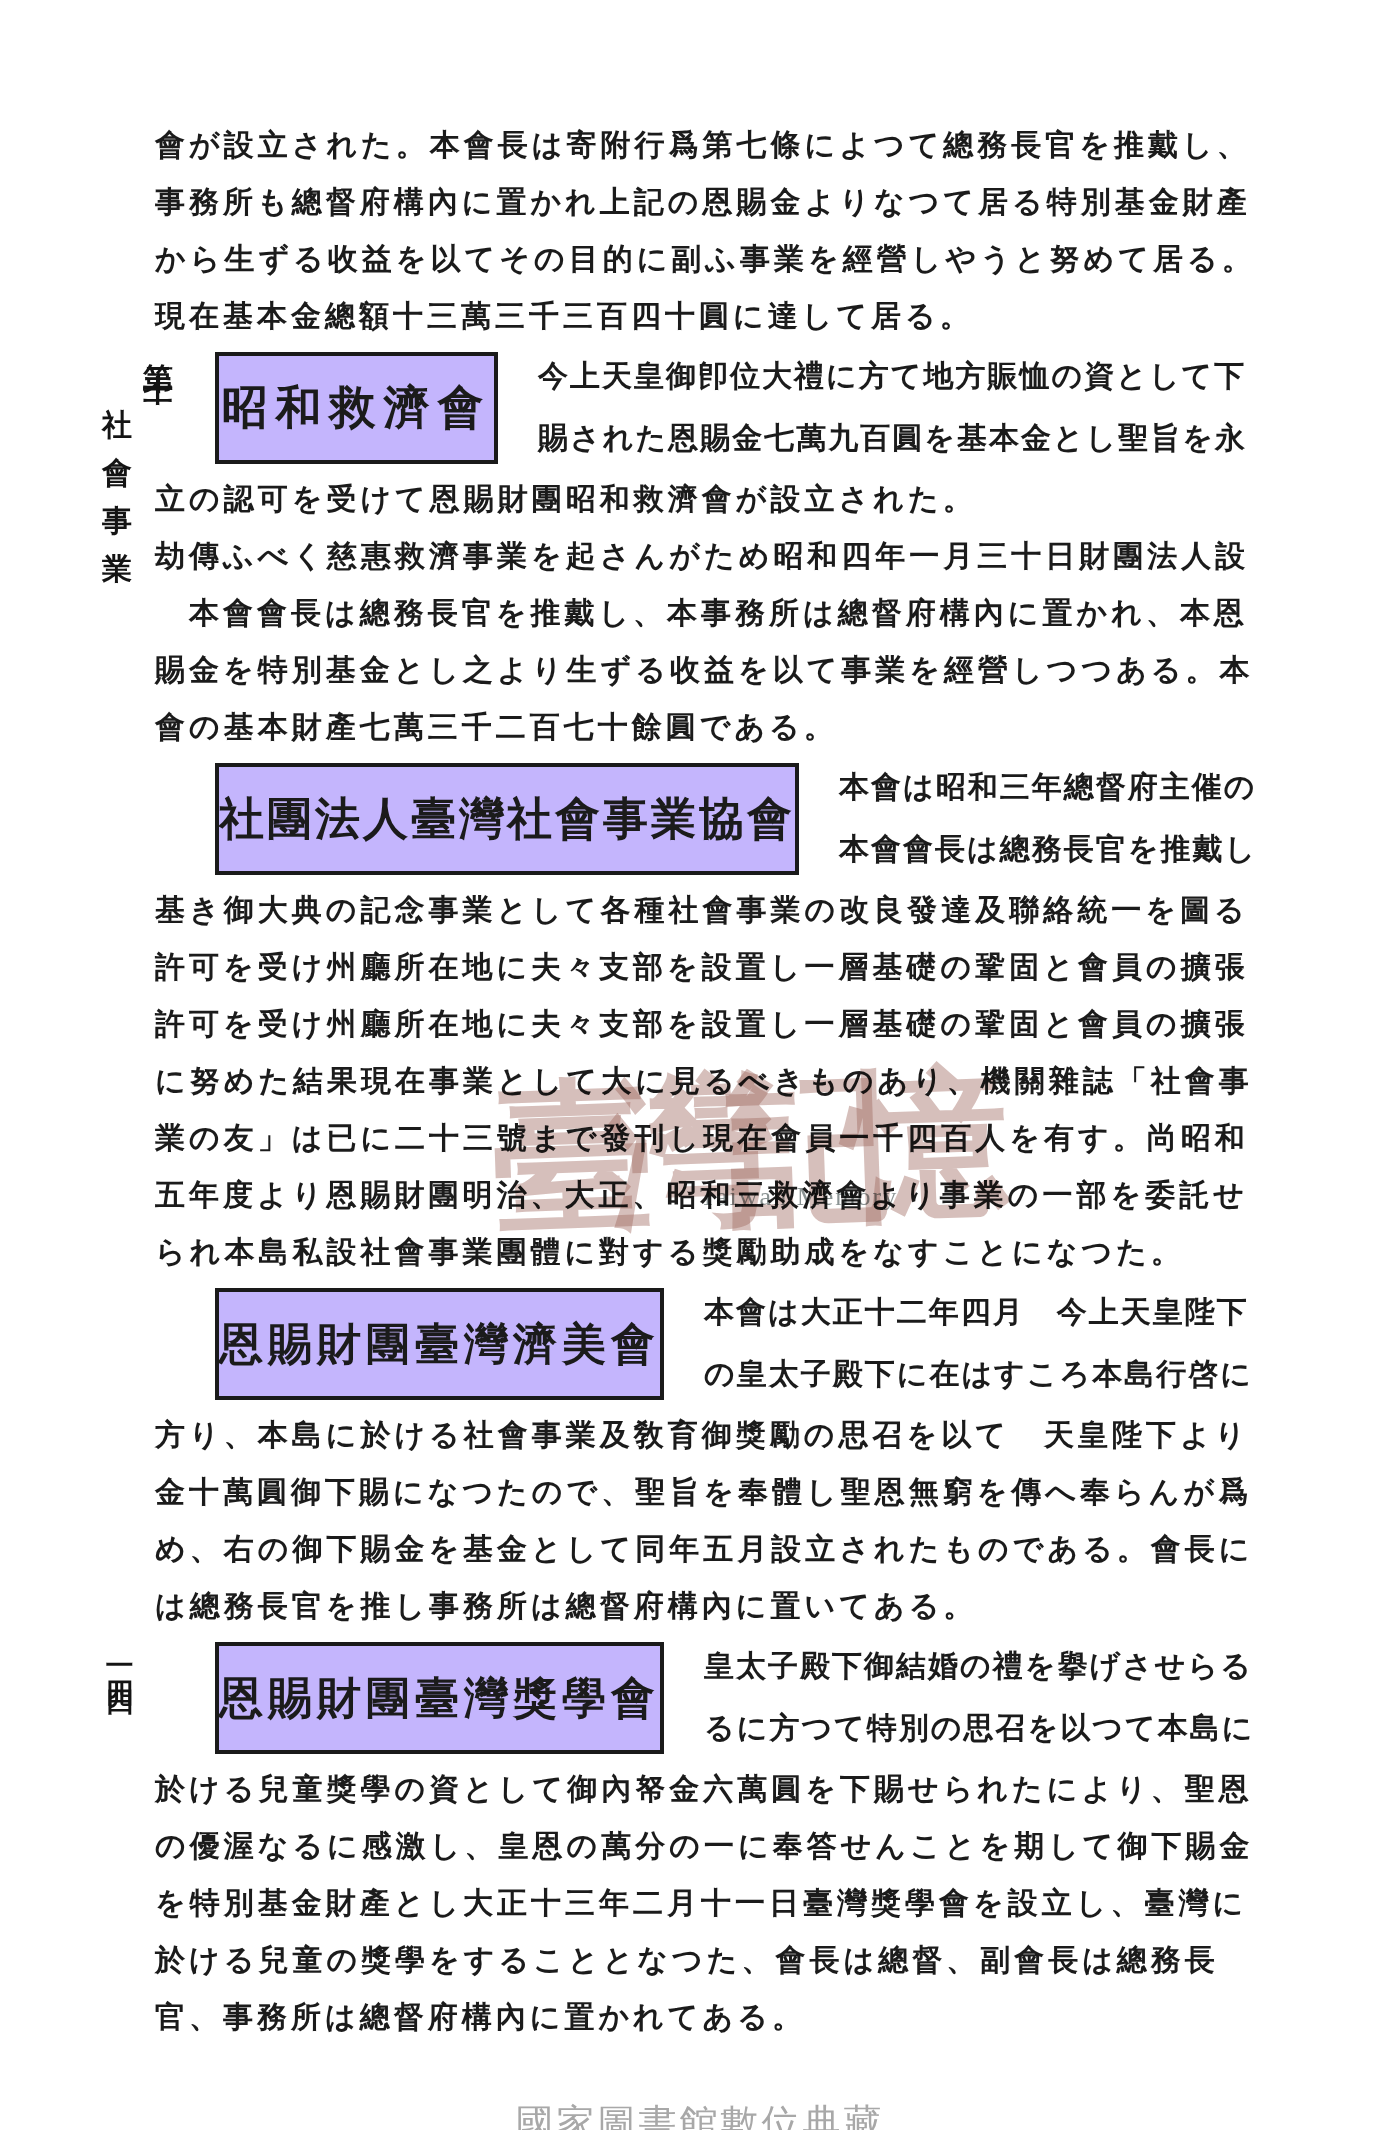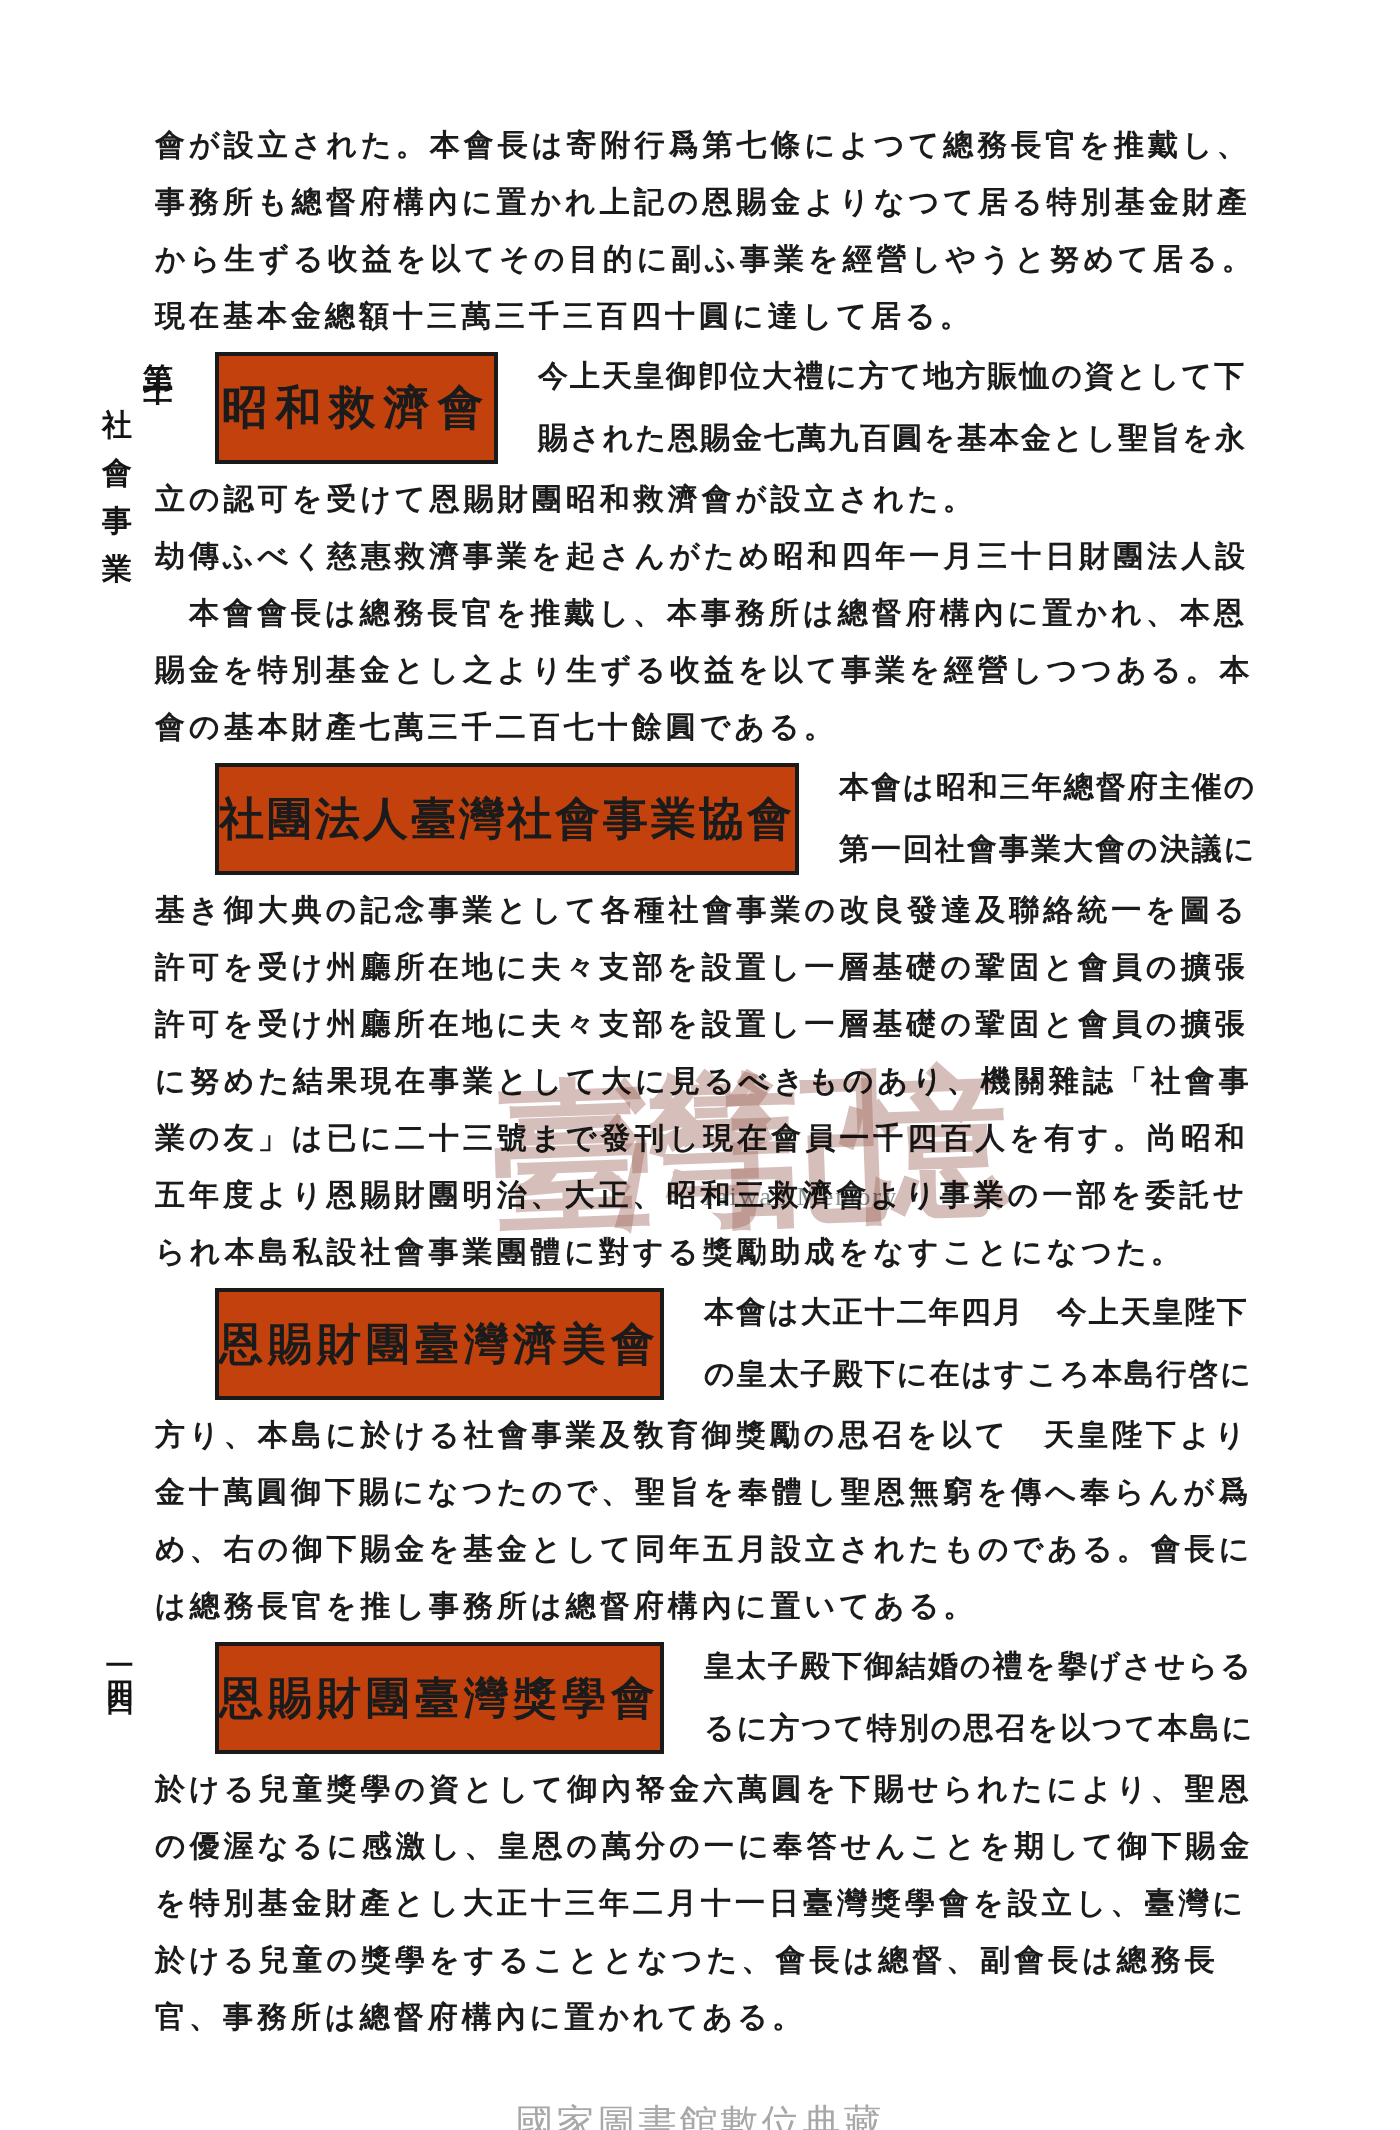--- a/index.html
+++ b/index.html
@@ -25,21 +25,21 @@
 
   
   .content {
     position:absolute; left:155px; top:116px; width:1092px;
     font-size:30px; font-weight:bold; letter-spacing:4px; color:#1b1b1b;
   }
   .bline { height:57px; line-height:57px; white-space:nowrap; }
 
   .section-head { display:flex; align-items:stretch; height:112px; margin:8px 0 6px 0; }
   .hbox {
-    border:4px solid #1a1a1a; box-sizing:border-box; background:#c2410c;
+    border:4px solid #1a1a1a; box-sizing:border-box; background:#c4b5fd;
     display:flex; align-items:center; justify-content:center; margin-left:60px;
   }
   .hbox .hlabel { font-weight:bold; white-space:nowrap; }
   .hbox.w1 { width:292px; } .hbox.w1 .hlabel { font-size:46px; letter-spacing:8px; }
   .hbox.w2 { width:598px; } .hbox.w2 .hlabel { font-size:45px; letter-spacing:3px; }
   .hbox.w3 { width:488px; } .hbox.w3 .hlabel { font-size:44px; letter-spacing:5px; }
   .side {
     flex:1; margin-left:40px; display:flex; flex-direction:column;
     justify-content:space-between; padding:4px 0 6px 0;
   }
@@ -99,21 +99,21 @@
     <div class="bline">　本會會長は總務長官を推戴し、本事務所は總督府構內に置かれ、本恩</div>
     <div class="bline">賜金を特別基金とし之より生ずる收益を以て事業を經營しつつある。本</div>
     <div class="bline">會の基本財產七萬三千二百七十餘圓である。</div>
 
     <div class="section-head">
       <div class="hbox w2">
         <span class="hlabel">社團法人臺灣社會事業協會</span>
       </div>
       <div class="side">
         <div class="sline">本會は昭和三年總督府主催の</div>
-        <div class="sline">第一回社會事業大會の決議に</div>
+        <div class="sline">本會會長は總務長官を推戴し</div>
       </div>
     </div>
     <div class="bline">基き御大典の記念事業として各種社會事業の改良發達及聯絡統一を圖る</div>
     <div class="bline">許可を受け州廳所在地に夫々支部を設置し一層基礎の鞏固と會員の擴張</div>
     <div class="bline">許可を受け州廳所在地に夫々支部を設置し一層基礎の鞏固と會員の擴張</div>
     <div class="bline">に努めた結果現在事業として大に見るべきものあり、機關雜誌「社會事</div>
     <div class="bline">業の友」は已に二十三號まで發刊し現在會員一千四百人を有す。尚昭和</div>
     <div class="bline">五年度より恩賜財團明治、大正、昭和三救濟會より事業の一部を委託せ</div>
     <div class="bline">られ本島私設社會事業團體に對する獎勵助成をなすことになつた。</div>
 

